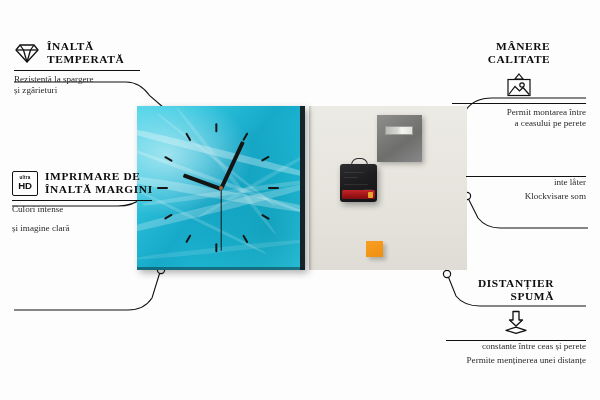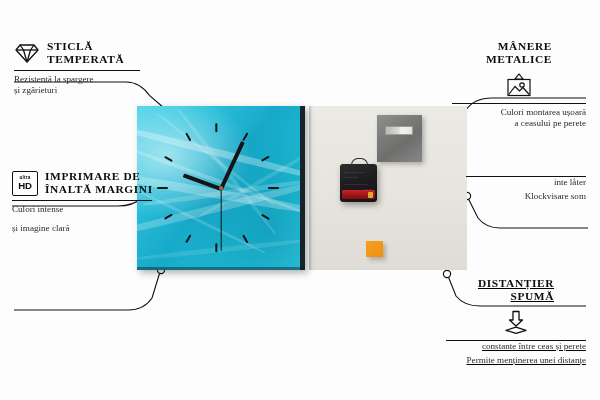--- a/index.html
+++ b/index.html
@@ -199,21 +199,21 @@
         <svg width="26" height="21" viewBox="0 0 26 21">
           <g fill="none" stroke="#111" stroke-width="1.3" stroke-linejoin="round">
             <path d="M2 7 L6 2 L20 2 L24 7 L13 19 Z"></path>
             <path d="M2 7 L24 7"></path>
               <path d="M6 2 L9.5 7 L13 19"></path>
               <path d="M20 2 L16.5 7 L13 19"></path>
           </g>
         </svg>
       </span>
       <span class="titles">
-        <span class="t">STICLĂ</span>
+        <span class="t">ÎNALTĂ</span>
         <span class="t">TEMPERATĂ</span>
       </span>
     </div>
     <div class="rule"></div>
     <div class="sub">Rezistentă la spargere</div>
     <div class="sub" style="margin-top:0">și zgârieturi</div>
   </div>
 
   <div class="callout left" style="left:12px;top:170px;width:140px;">
     <div class="head">
@@ -231,45 +231,45 @@
     <div class="rule"></div>
     <div class="sub">Culori intense</div>
     <div class="sub" style="margin-top:8px">și imagine clară</div>
   </div>
 
 
   <div class="callout right" style="left:452px;top:40px;width:134px;">
     <div class="head">
       <span class="titles">
         <span class="t">MÂNERE</span>
-        <span class="t">METALICE</span>
+        <span class="t">CALITATE</span>
       </span>
       <span class="ico">
         <svg width="26" height="25" viewBox="0 0 26 25">
           <g fill="none" stroke="#111" stroke-width="1.2">
             <path d="M13 1 L17 6 L9 6 Z"></path>
             <rect x="2" y="6.5" width="22" height="16"></rect>
             <circle cx="16" cy="12" r="2.2"></circle>
             <path d="M2.8 21.5 L9 13.5 L13.5 18 L17 14.5 L23.2 21.5"></path>
           </g>
         </svg>
       </span>
     </div>
     <div class="rule"></div>
-    <div class="sub">Culori montarea ușoară</div>
+    <div class="sub">Permit montarea între</div>
     <div class="sub" style="margin-top:0">a ceasului pe perete</div>
   </div>
 
   <div class="callout right" style="left:466px;top:172px;width:120px;">
     <div class="rule"></div>
     <div class="sub" style="margin-top:0">inte låter</div>
     <div class="sub">Klockvisare som</div>
   </div>
 
-  <div class="callout right" style="left:446px;top:277px;width:140px;text-decoration:underline;">
+  <div class="callout right" style="left:446px;top:277px;width:140px;">
     <div class="head">
       <span class="titles">
         <span class="t">DISTANȚIER</span>
         <span class="t">SPUMĂ</span>
       </span>
       <span class="ico">
         <svg width="26" height="26" viewBox="0 0 26 26">
           <g fill="none" stroke="#111" stroke-width="1.3" stroke-linejoin="round">
             <path d="M10 1.5 L10 10 L6.5 10 L13 16 L19.5 10 L16 10 L16 1.5 Z"></path>
             <path d="M13 17.2 L23 20.3 L13 23.4 L3 20.3 Z"></path>

